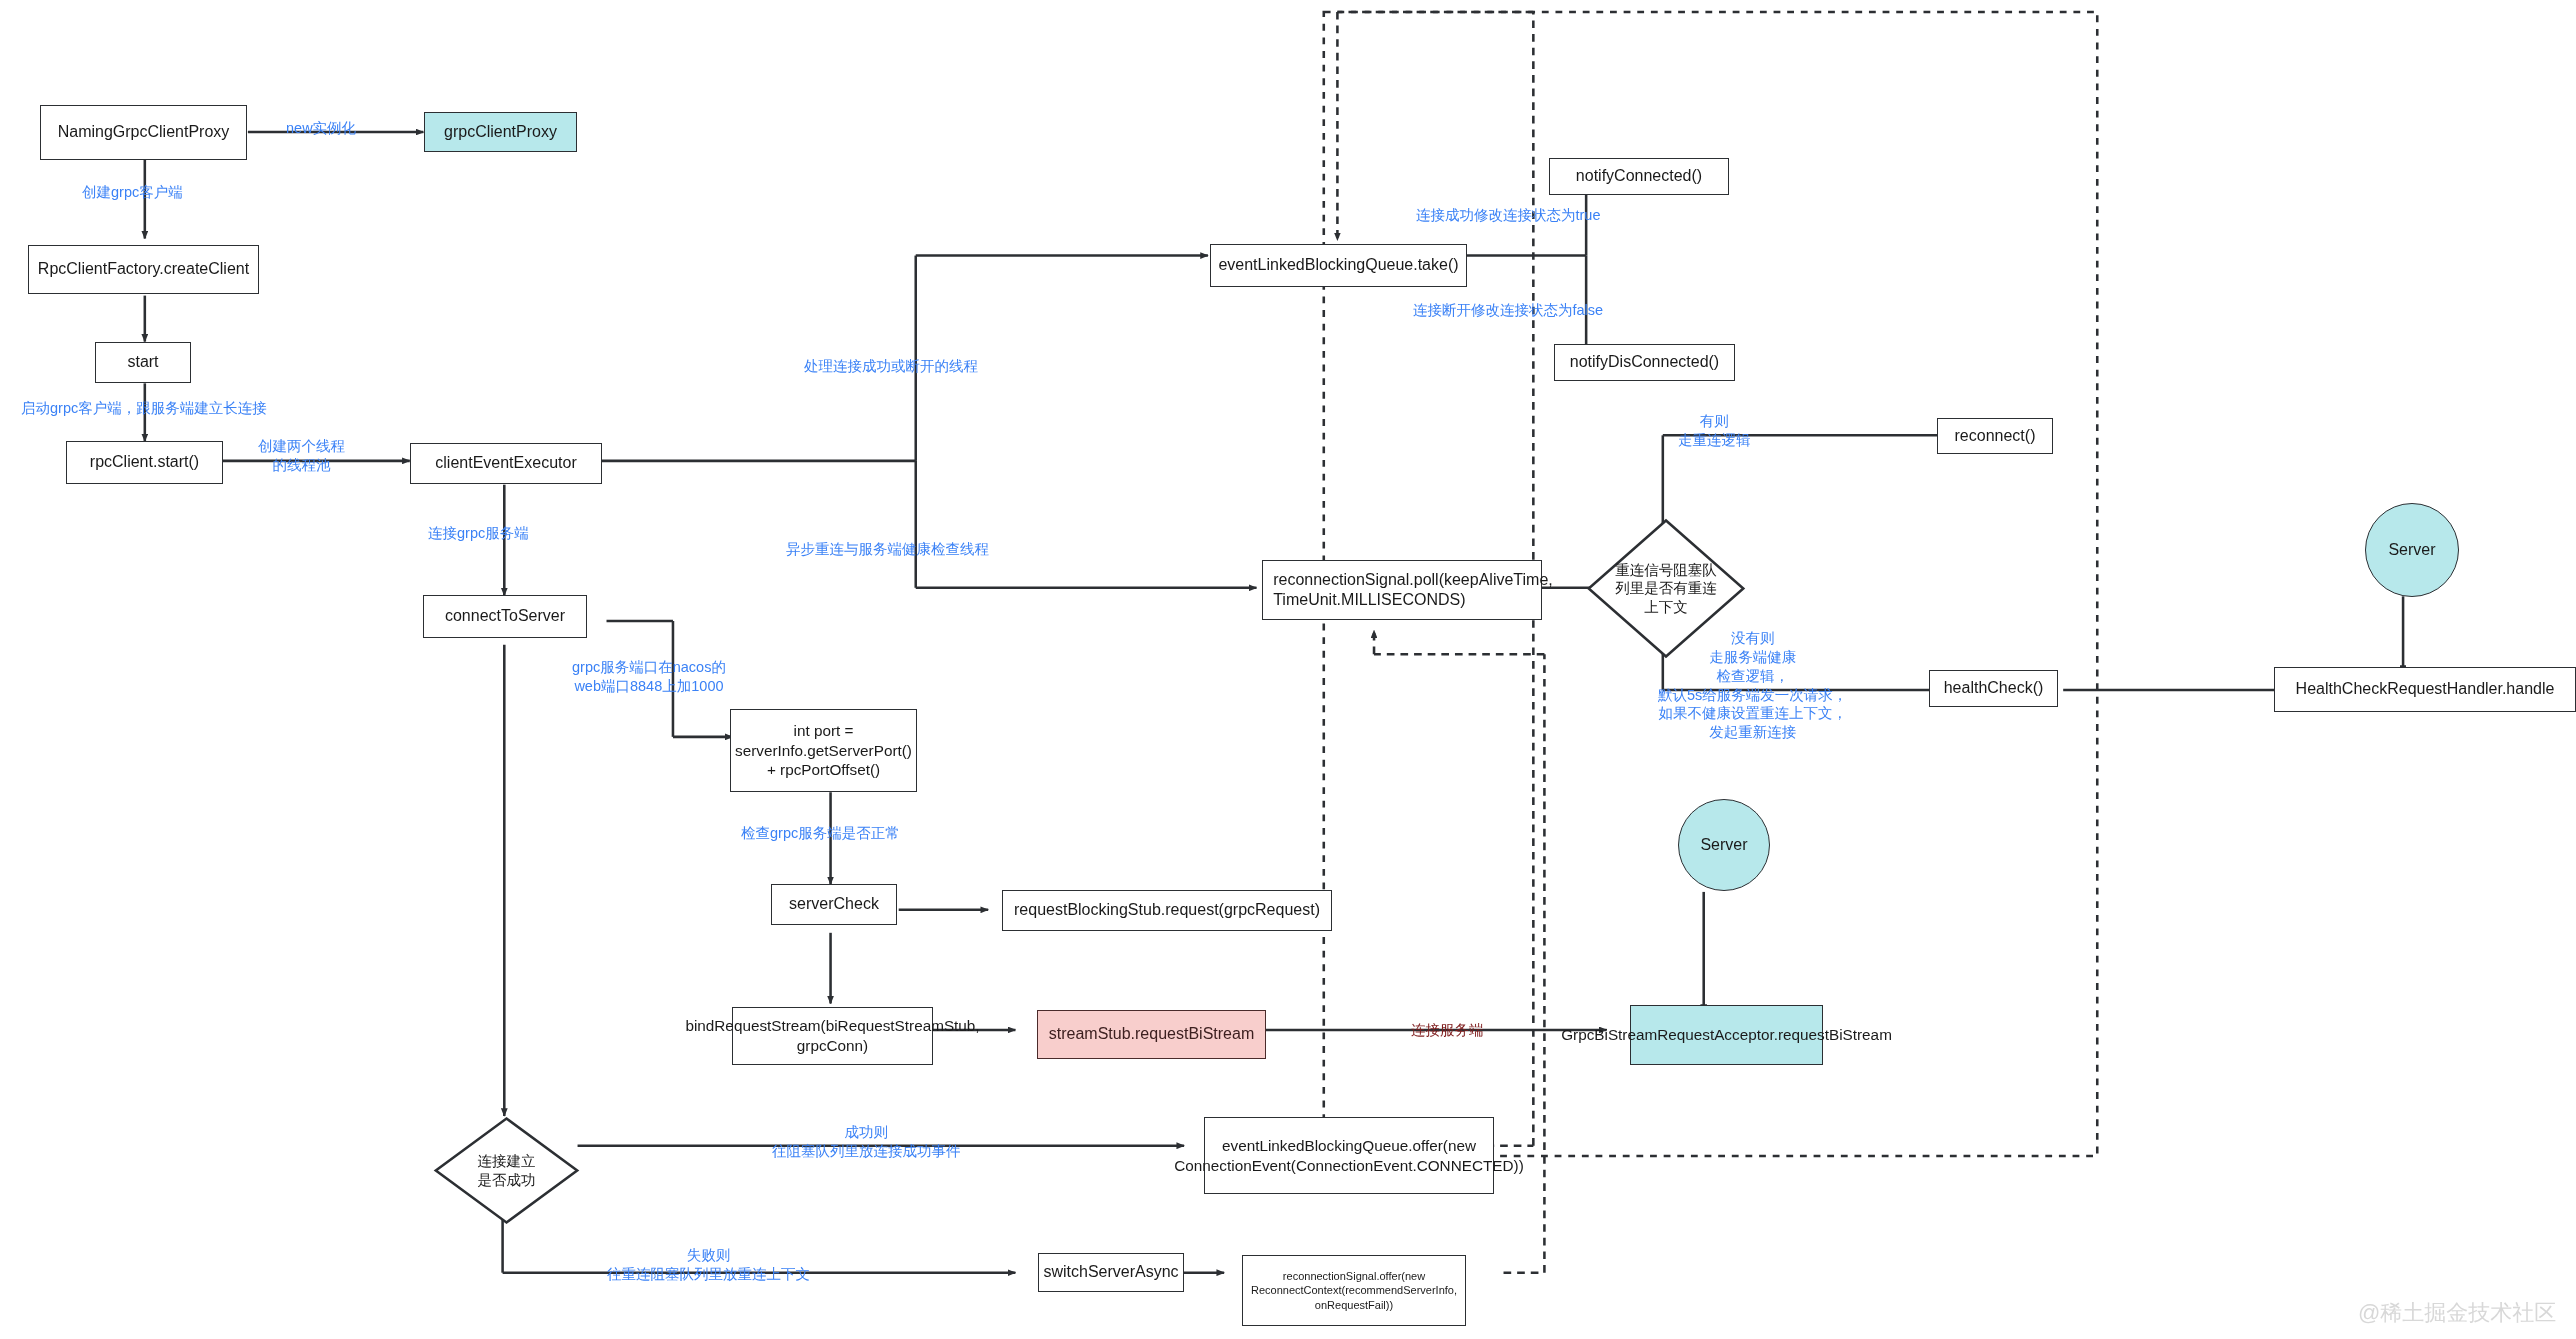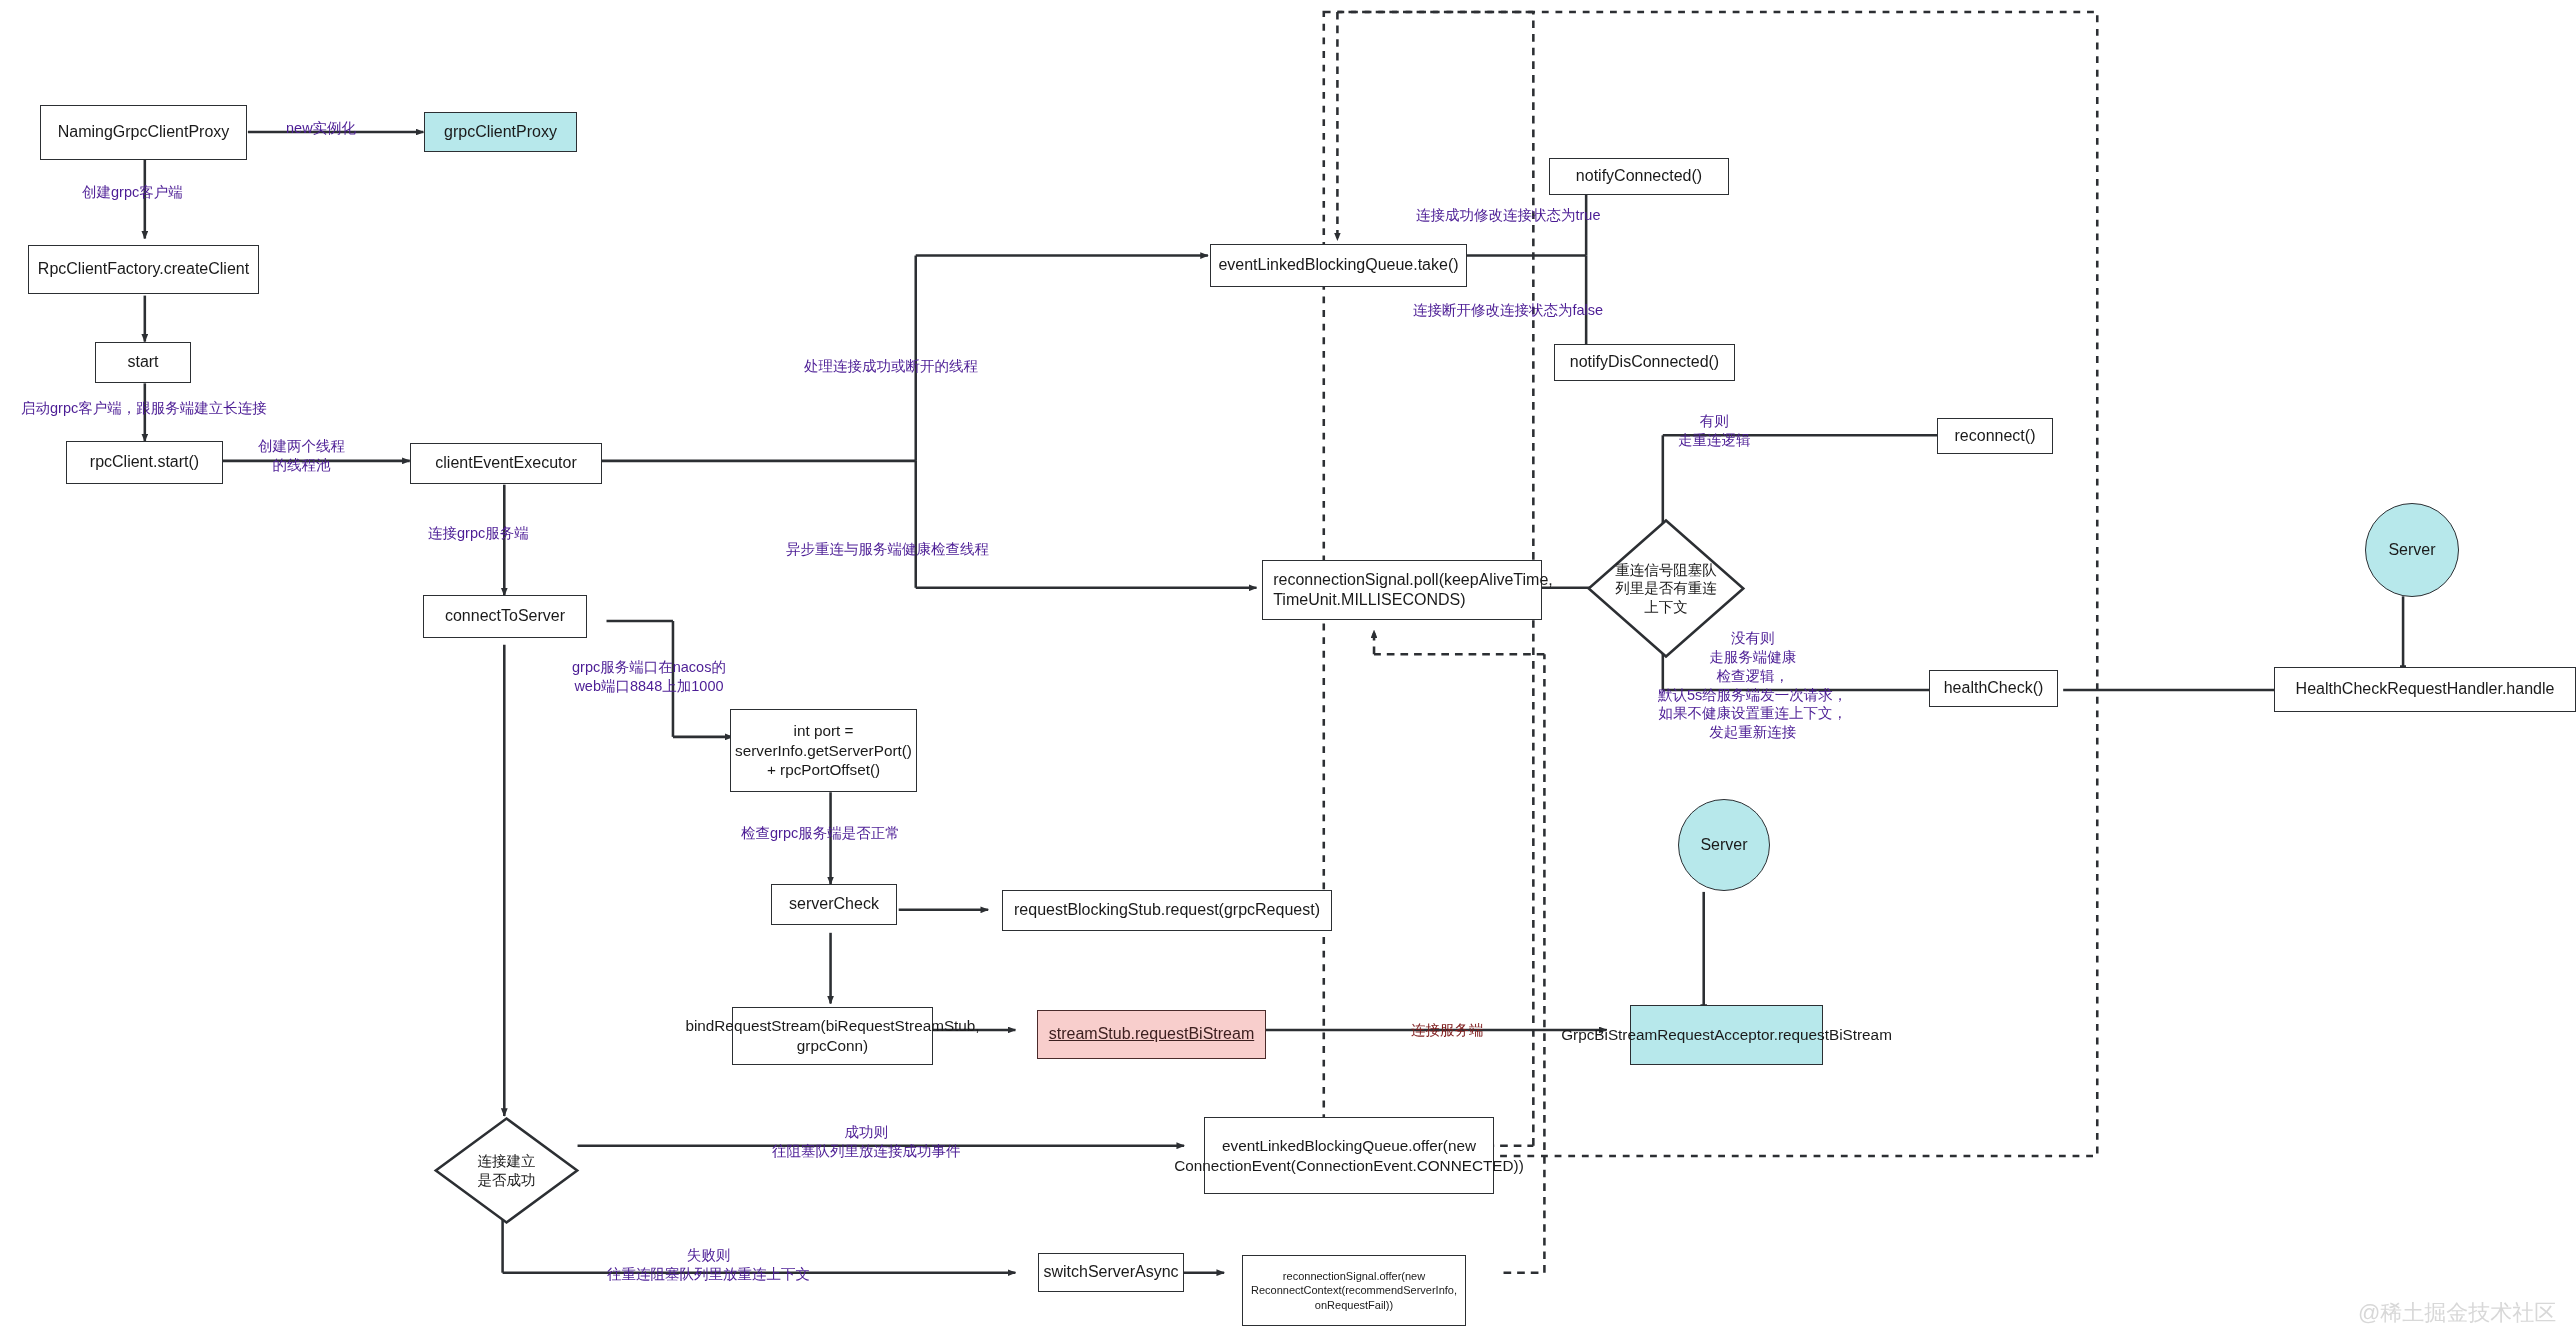--- a/index.html
+++ b/index.html
@@ -59,21 +59,21 @@
     justify-content: center;
     text-align: center;
     font-size: 14.5px;
     line-height: 1.25;
     color: #1a1a1a;
   }
   .elabel {
     position: absolute;
     font-size: 14.5px;
     line-height: 1.3;
-    color: #4c1d95;
+    color: #3b82f6;
     text-align: center;
     white-space: pre;
     z-index: 4;
     background: transparent;
   }
   .elabel.red { color: #7f1d1d; }
   .watermark {
     position: absolute;
     font-size: 22px;
     color: #d8d8d8;
@@ -244,21 +244,21 @@
   </div>
 
   <div class="node" style="left:1002px; top:890px; width:330px; height:41px;">
     <span>requestBlockingStub.request(grpcRequest)</span>
   </div>
 
   <div class="node" style="left:732px; top:1007px; width:201px; height:58px; font-size:15.3px;">
     <span>bindRequestStream(biRequestStreamStub, grpcConn)</span>
   </div>
 
-  <div class="node pink" style="left:1037px; top:1010px; width:229px; height:49px;text-decoration:underline;">
+  <div class="node pink" style="left:1037px; top:1010px; width:229px; height:49px;">
     <span>streamStub.requestBiStream</span>
   </div>
 
   <div class="node cyan" style="left:1630px; top:1005px; width:193px; height:60px; font-size:15.3px;">
     <span>GrpcBiStreamRequestAcceptor.requestBiStream</span>
   </div>
 
   <div class="node circle" style="left:1678px; top:799px; width:92px; height:92px;">
     <span>Server</span>
   </div>

